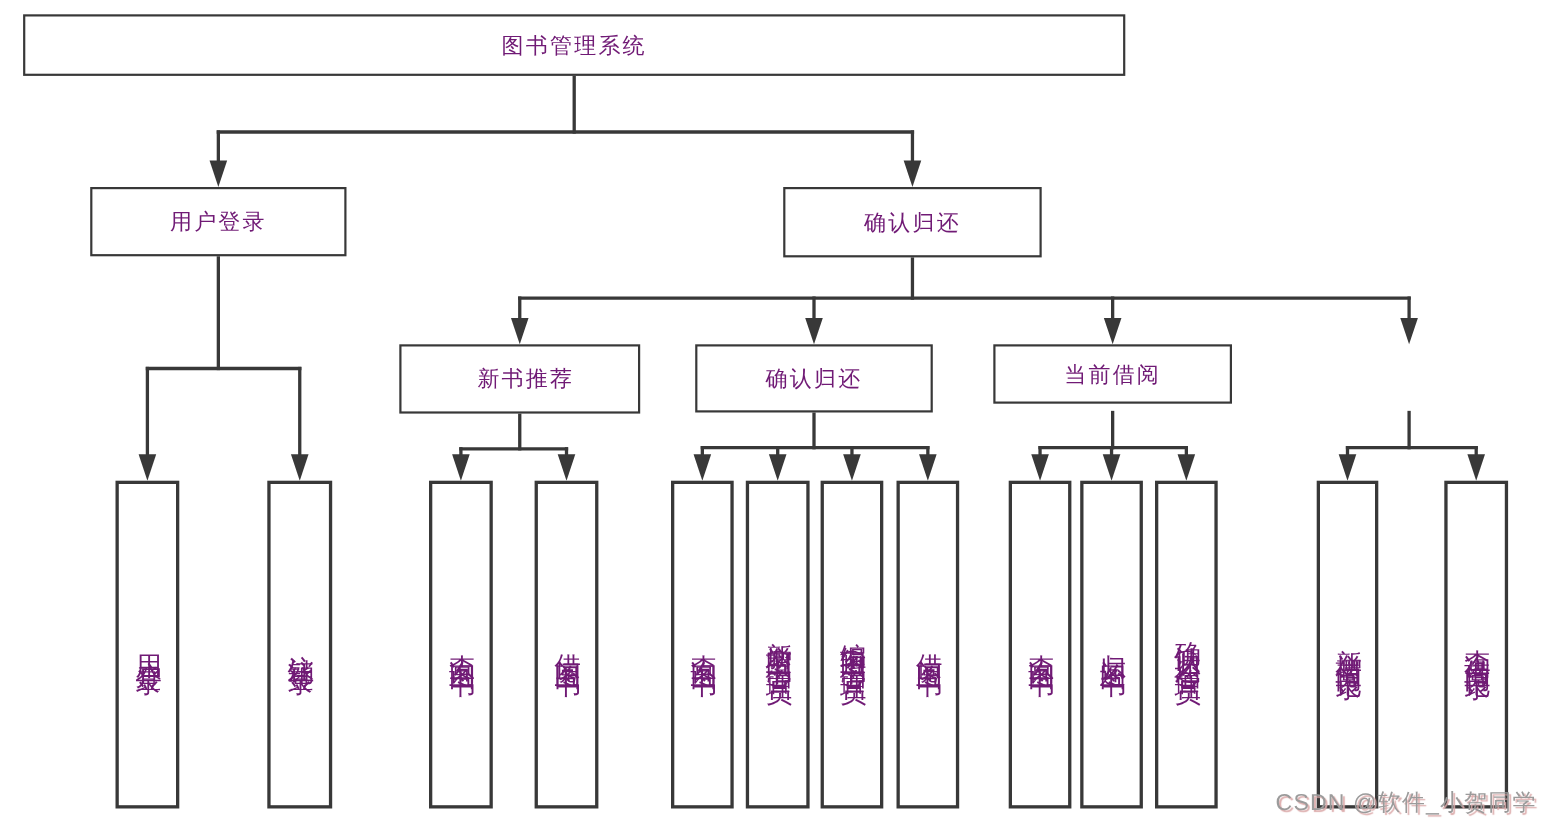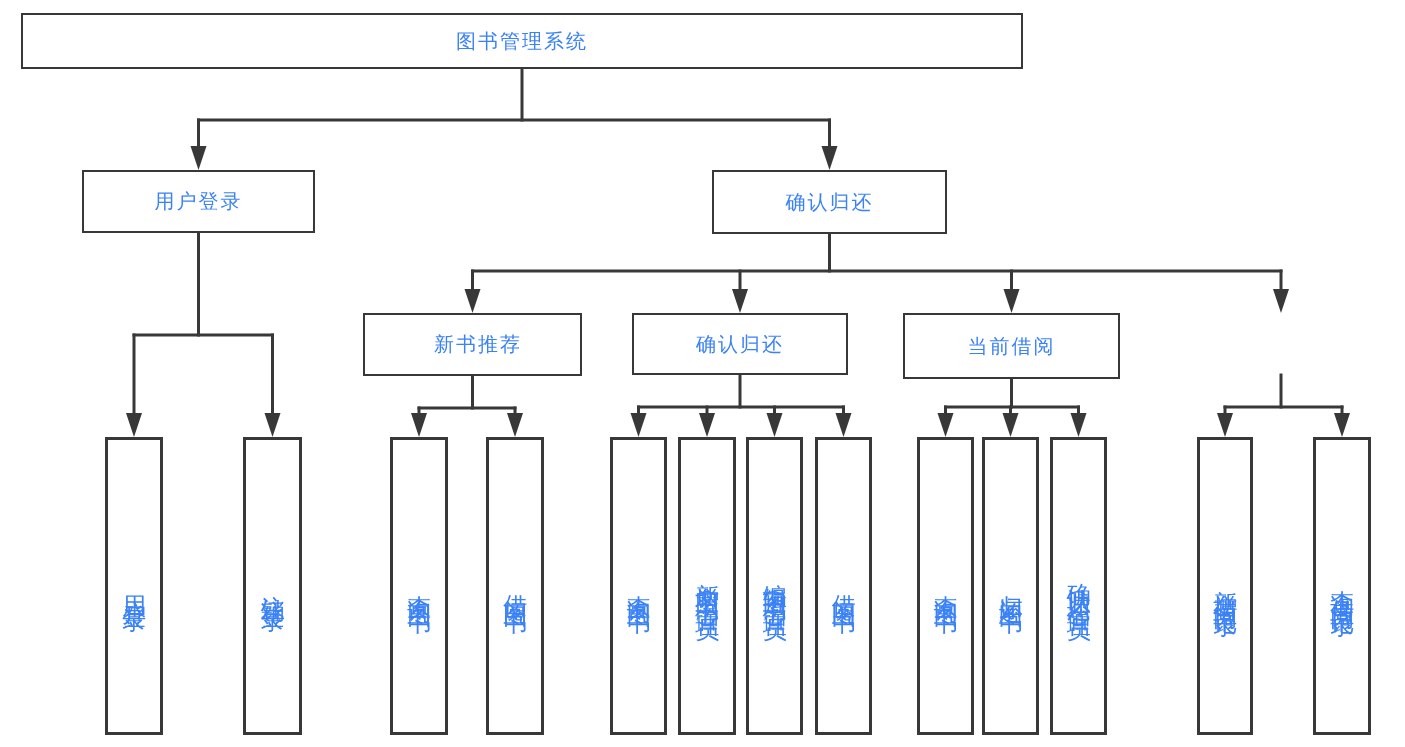--- a/index.html
+++ b/index.html
@@ -4,21 +4,21 @@
 <style>
   html,body{margin:0;padding:0;background:#fff;}
   .canvas{
     position:relative;width:1405px;height:747px;background:#ffffff;
     font-family:"Liberation Sans","DejaVu Sans",sans-serif;overflow:hidden;
   }
   .connectors{position:absolute;left:0;top:0;}
   .node{
     position:absolute;box-sizing:border-box;background:#ffffff;
     border:2px solid #383838;display:flex;align-items:center;justify-content:center;
-    color:#3b82f6;font-size:20px;letter-spacing:2px;white-space:nowrap;
+    color:#701a75;font-size:20px;letter-spacing:2px;white-space:nowrap;
   }
   .leaf{border-width:3px;}
   .leaf .lbl{
     writing-mode:vertical-rl;text-orientation:mixed;
     font-size:24px;letter-spacing:5px;line-height:1.1;white-space:normal;
   }
   .watermark{
     position:absolute;right:8px;bottom:4px;z-index:6;
     font-size:21px;color:#9b9b9b;letter-spacing:1px;
     text-shadow:2px 2px 1px #ddadad;
@@ -75,20 +75,21 @@
       <line x1="472.5" y1="271" x2="1281" y2="271" stroke="#383838" stroke-width="3" stroke-linecap="square"></line>
       <line x1="472.5" y1="271" x2="472.5" y2="297" stroke="#383838" stroke-width="3" stroke-linecap="square"></line>
       <polygon points="464.5,289 480.5,289 472.5,313" fill="#383838"></polygon>
       <line x1="740" y1="271" x2="740" y2="297" stroke="#383838" stroke-width="3" stroke-linecap="square"></line>
       <polygon points="732,289 748,289 740,313" fill="#383838"></polygon>
       <line x1="1011.5" y1="271" x2="1011.5" y2="297" stroke="#383838" stroke-width="3" stroke-linecap="square"></line>
       <polygon points="1003.5,289 1019.5,289 1011.5,313" fill="#383838"></polygon>
       <line x1="1281" y1="271" x2="1281" y2="297" stroke="#383838" stroke-width="3" stroke-linecap="square"></line>
       <polygon points="1273,289 1289,289 1281,313" fill="#383838"></polygon>
     </svg>
+  <div class="watermark">CSDN @软件_小贺同学</div>
 <div class="node" style="left: 21px; top: 13px; width: 1002px; height: 56px;">
       <span class="lbl">图书管理系统</span>
     </div>
     <div class="node" style="left: 82px; top: 170px; width: 233px; height: 63px;">
       <span class="lbl">用户登录</span>
     </div>
     <div class="node leaf" style="left: 105px; top: 437px; width: 58px; height: 298px;">
       <span class="lbl">用户登录</span>
     </div>
     <div class="node leaf" style="left: 243px; top: 437px; width: 59px; height: 298px;">
@@ -114,21 +115,21 @@
     </div>
     <div class="node leaf" style="left: 678px; top: 437px; width: 58px; height: 298px;">
       <span class="lbl">新增图书（管理员）</span>
     </div>
     <div class="node leaf" style="left: 746px; top: 437px; width: 57px; height: 298px;">
       <span class="lbl">编辑图书（管理员）</span>
     </div>
     <div class="node leaf" style="left: 815px; top: 437px; width: 57px; height: 298px;">
       <span class="lbl">借阅图书</span>
     </div>
-    <div class="node" style="left: 903px; top: 313px; width: 217px; height: 66px;">
+    <div class="node" style="left: 903px; top: 313px; width: 217px; height: 54px;">
       <span class="lbl">当前借阅</span>
     </div>
     <div class="node leaf" style="left: 917px; top: 437px; width: 57px; height: 298px;">
       <span class="lbl">查询图书</span>
     </div>
     <div class="node leaf" style="left: 982px; top: 437px; width: 57px; height: 298px;">
       <span class="lbl">归还图书</span>
     </div>
     <div class="node leaf" style="left: 1050px; top: 437px; width: 57px; height: 298px;">
       <span class="lbl">确认归还（管理员）</span>

